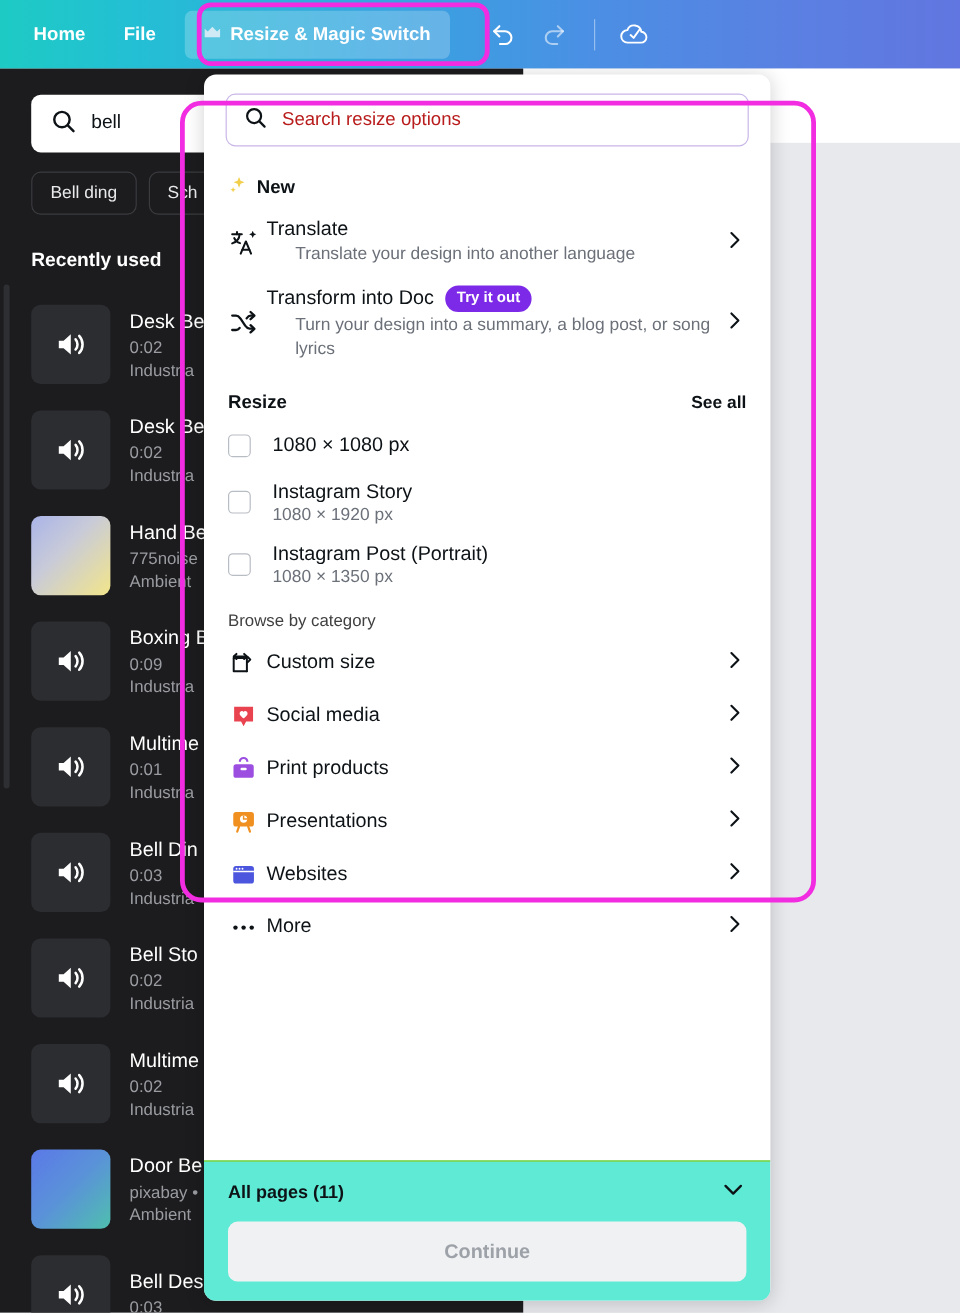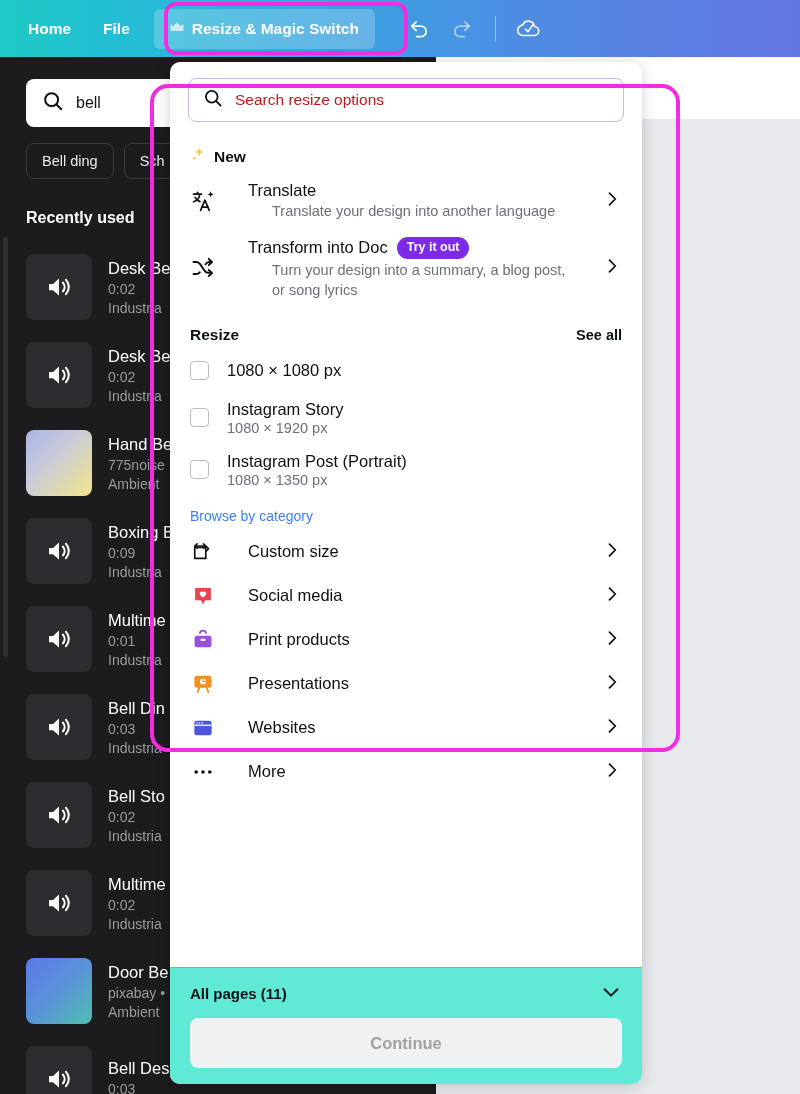--- a/index.html
+++ b/index.html
@@ -100,24 +100,24 @@
 
   .dd-sec-head {
     display: flex; align-items: center; justify-content: space-between;
     padding: 14px 20px 6px 20px;
   }
   .dd-sec-head .h {
     font-size: 15.5px; font-weight: 700; color: #0d1216;
     display: flex; align-items: center; gap: 7px;
   }
   .dd-sec-head .seeall { font-size: 14.5px; font-weight: 700; color: #0d1216; }
-  .dd-sec-label { font-size: 14px; color: #3b82f6; padding: 12px 20px 6px 20px; }
+  .dd-sec-label { font-size: 14px; color: #404040; padding: 12px 20px 6px 20px; }
 
   .dd-row {
-    display: flex; align-items: center; gap: 32px;
+    display: flex; align-items: center; gap: 6px;
     padding: 8px 20px; min-height: 44px;
   }
   .dd-row .ic { width: 26px; flex: none; display:flex; align-items:center; justify-content:center; }
   .dd-row .txt { flex: 1 1 auto; min-width: 0; }
   .dd-row .t1 { font-size: 16.5px; color: #0d1216; display:flex; align-items:center; gap:9px; flex-wrap: wrap; }
   .dd-row .t2 { font-size: 14.5px; color: #6b7079; line-height: 1.38; margin-top: 1px; margin-left: 24px; }
   .chev { flex: none; color: #0d1216; }
   .badge {
     background: #7d2ae8; color: #fff; font-size: 12.5px; font-weight: 700;
     border-radius: 999px; padding: 3px 10px; line-height: 1.25;

